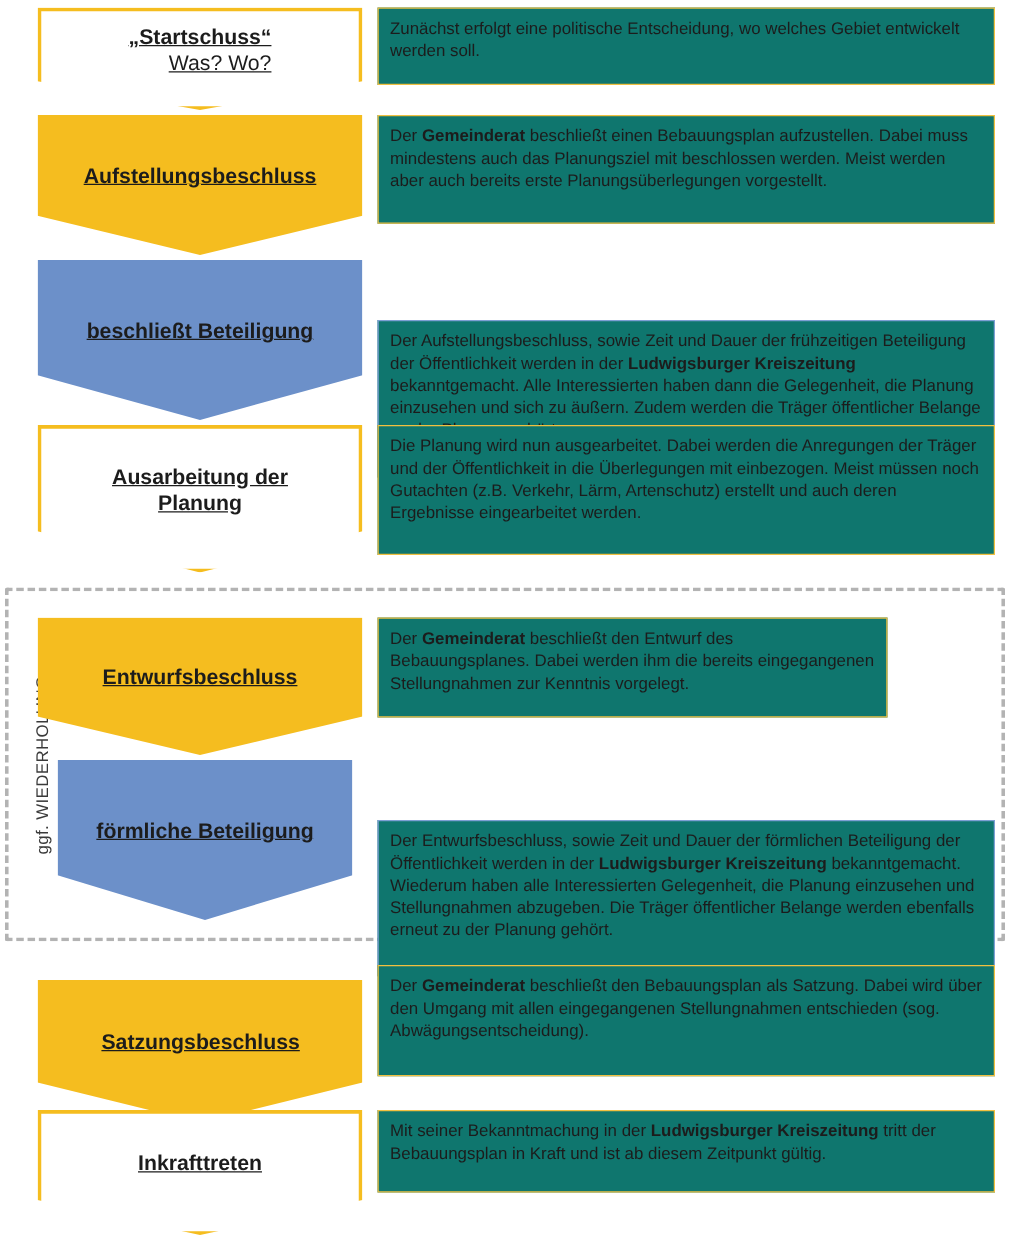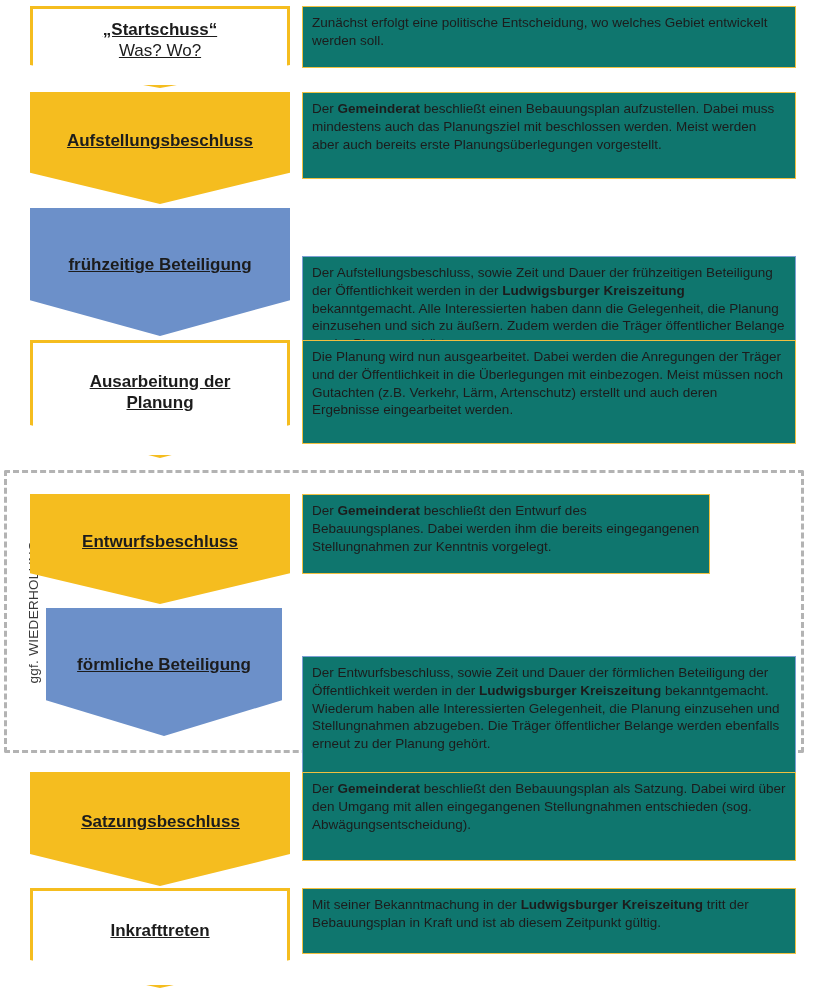--- a/index.html
+++ b/index.html
@@ -78,20 +78,21 @@
     border: 3px solid #f5bd1f;
   }
   .chevron.blue {
     background: #6c90c9;
   }
   .chevron .line1 {
     font-weight: bold;
   }
   .chevron .line2 {
     font-weight: normal;
+    text-align: right;
   }
 
   
   .textbox {
     box-sizing: border-box;
     background: #0f766e;
     font-size: 13.5px;
     line-height: 1.32;
     color: #1c1c1c;
     padding: 7px 9px 7px 9px;
@@ -130,21 +131,21 @@
         <div class="chevron yellow" style="position: absolute; left: 30px; top: 0px; width: 260px; height: 112px;">
           <div class="inner">
             <div class="line1">Aufstellungsbeschluss</div>
           </div>
         </div>
         <div class="textbox yellow" style="position: absolute; left: 302px; top: 0px; width: 494px; min-height: 87px;">Der <b>Gemeinderat</b> beschließt einen Bebauungsplan aufzustellen. Dabei muss mindestens auch das Planungsziel mit beschlossen werden. Meist werden aber auch bereits erste Planungsüberlegungen vorgestellt.</div>
       </div>
       <div class="row" style="left: 0px; top: 208px;">
         <div class="chevron blue" style="position: absolute; left: 30px; top: 0px; width: 260px; height: 128px;">
           <div class="inner">
-            <div class="line1">frühzeitige Beteiligung</div>
+            <div class="line1">beschließt Beteiligung</div>
           </div>
         </div>
         <div class="textbox blue" style="position: absolute; left: 302px; top: 0px; width: 494px; min-height: 126px;">Der Aufstellungsbeschluss, sowie Zeit und Dauer der frühzeitigen Beteiligung der Öffentlichkeit werden in der <b>Ludwigsburger Kreiszeitung</b> bekanntgemacht. Alle Interessierten haben dann die Gelegenheit, die Planung einzusehen und sich zu äußern. Zudem werden die Träger öffentlicher Belange zu der Planung gehört.</div>
       </div>
       <div class="row" style="left: 0px; top: 340px;">
         <div class="chevron yellow-outline" style="position: absolute; left: 30px; top: 0px; width: 260px; height: 118px;">
           <div class="inner">
             <div class="line1">Ausarbeitung der</div>
             <div class="line1">Planung</div>
           </div>
@@ -161,21 +162,21 @@
       </div>
       <div class="row" style="left: 0px; top: 608px;">
         <div class="chevron blue" style="position: absolute; left: 30px; top: 0px; width: 236px; height: 128px; margin-left: 16px;">
           <div class="inner">
             <div class="line1">förmliche Beteiligung</div>
           </div>
         </div>
         <div class="textbox blue" style="position: absolute; left: 302px; top: 0px; width: 494px; min-height: 125px;">Der Entwurfsbeschluss, sowie Zeit und Dauer der förmlichen Beteiligung der Öffentlichkeit werden in der <b>Ludwigsburger Kreiszeitung</b> bekanntgemacht. Wiederum haben alle Interessierten Gelegenheit, die Planung einzusehen und Stellungnahmen abzugeben. Die Träger öffentlicher Belange werden ebenfalls erneut zu der Planung gehört.</div>
       </div>
       <div class="row" style="left: 0px; top: 772px;">
-        <div class="chevron yellow" style="position: absolute; left: 30px; top: 0px; width: 260px; height: 114px; padding-left: 15px;">
+        <div class="chevron yellow" style="position: absolute; left: 30px; top: 12px; width: 260px; height: 114px; padding-left: 15px;">
           <div class="inner">
             <div class="line1">Satzungsbeschluss</div>
           </div>
         </div>
         <div class="textbox yellow" style="position: absolute; left: 302px; top: 0px; width: 494px; min-height: 89px;">Der <b>Gemeinderat</b> beschließt den Bebauungsplan als Satzung. Dabei wird über den Umgang mit allen eingegangenen Stellungnahmen entschieden (sog. Abwägungsentscheidung).</div>
       </div>
       <div class="row" style="left: 0px; top: 888px;">
         <div class="chevron yellow-outline" style="position: absolute; left: 30px; top: 0px; width: 260px; height: 100px; align-items: center;">
           <div class="inner">
             <div class="line1">Inkrafttreten</div>

